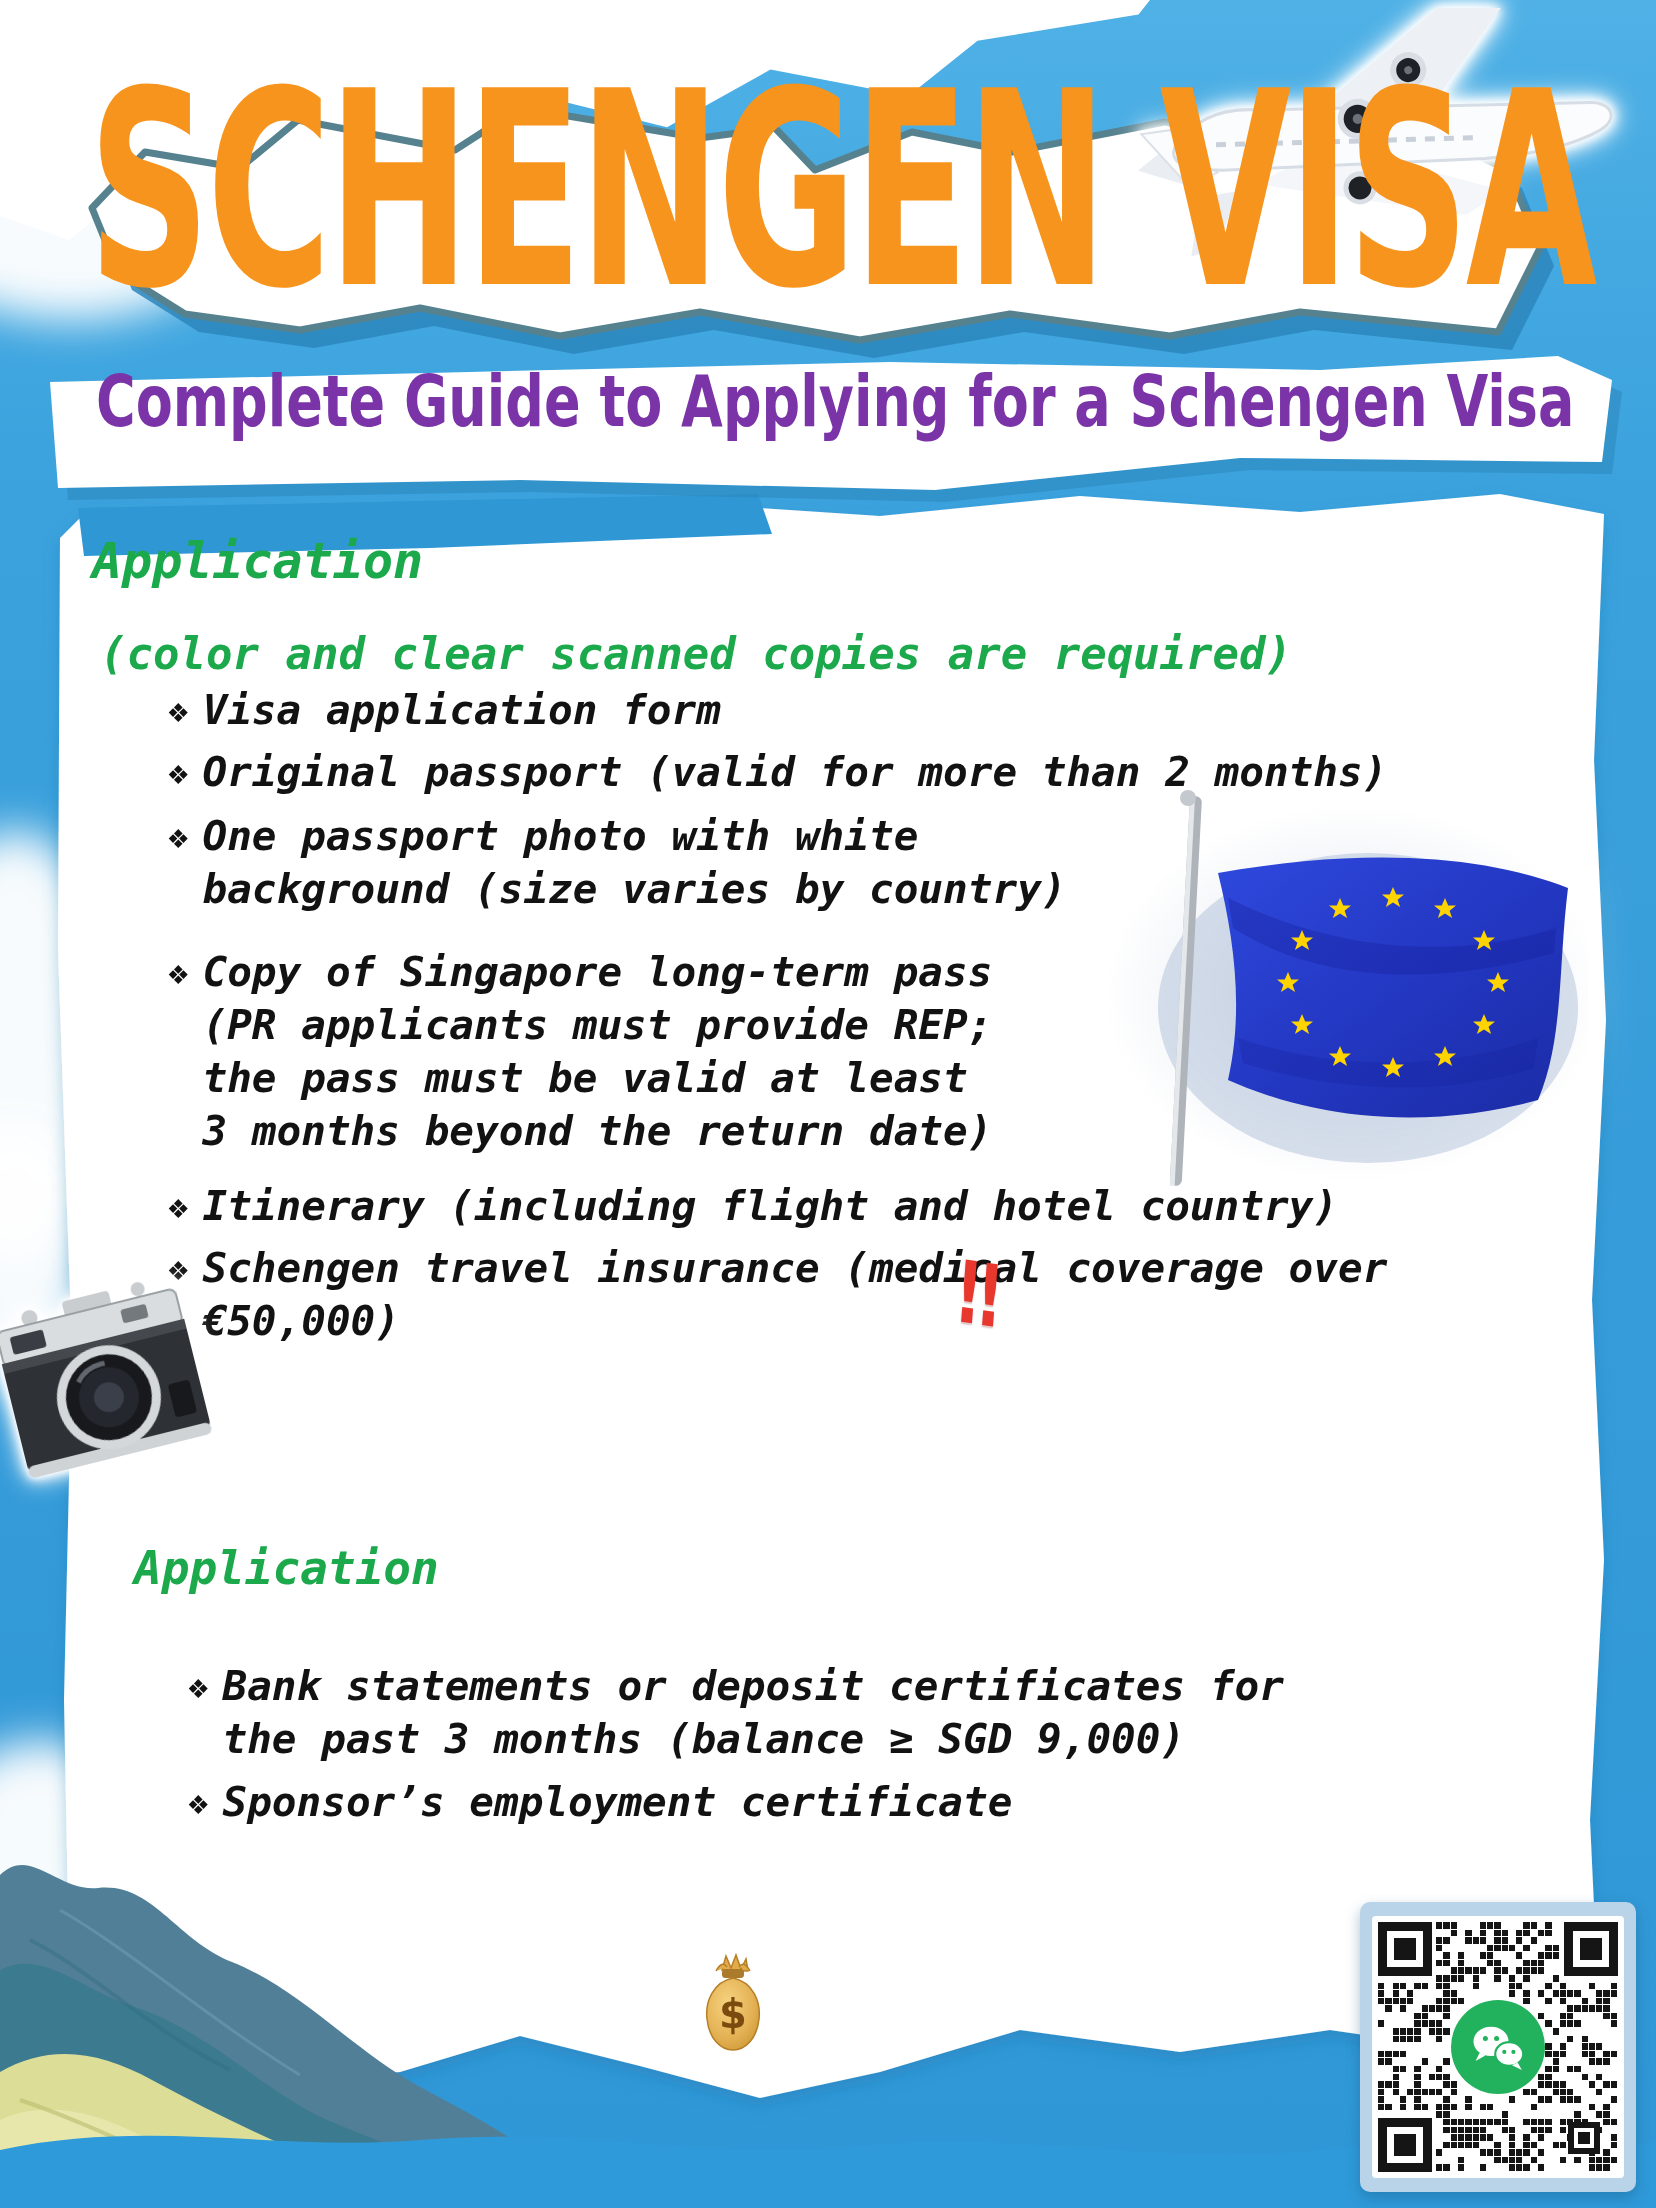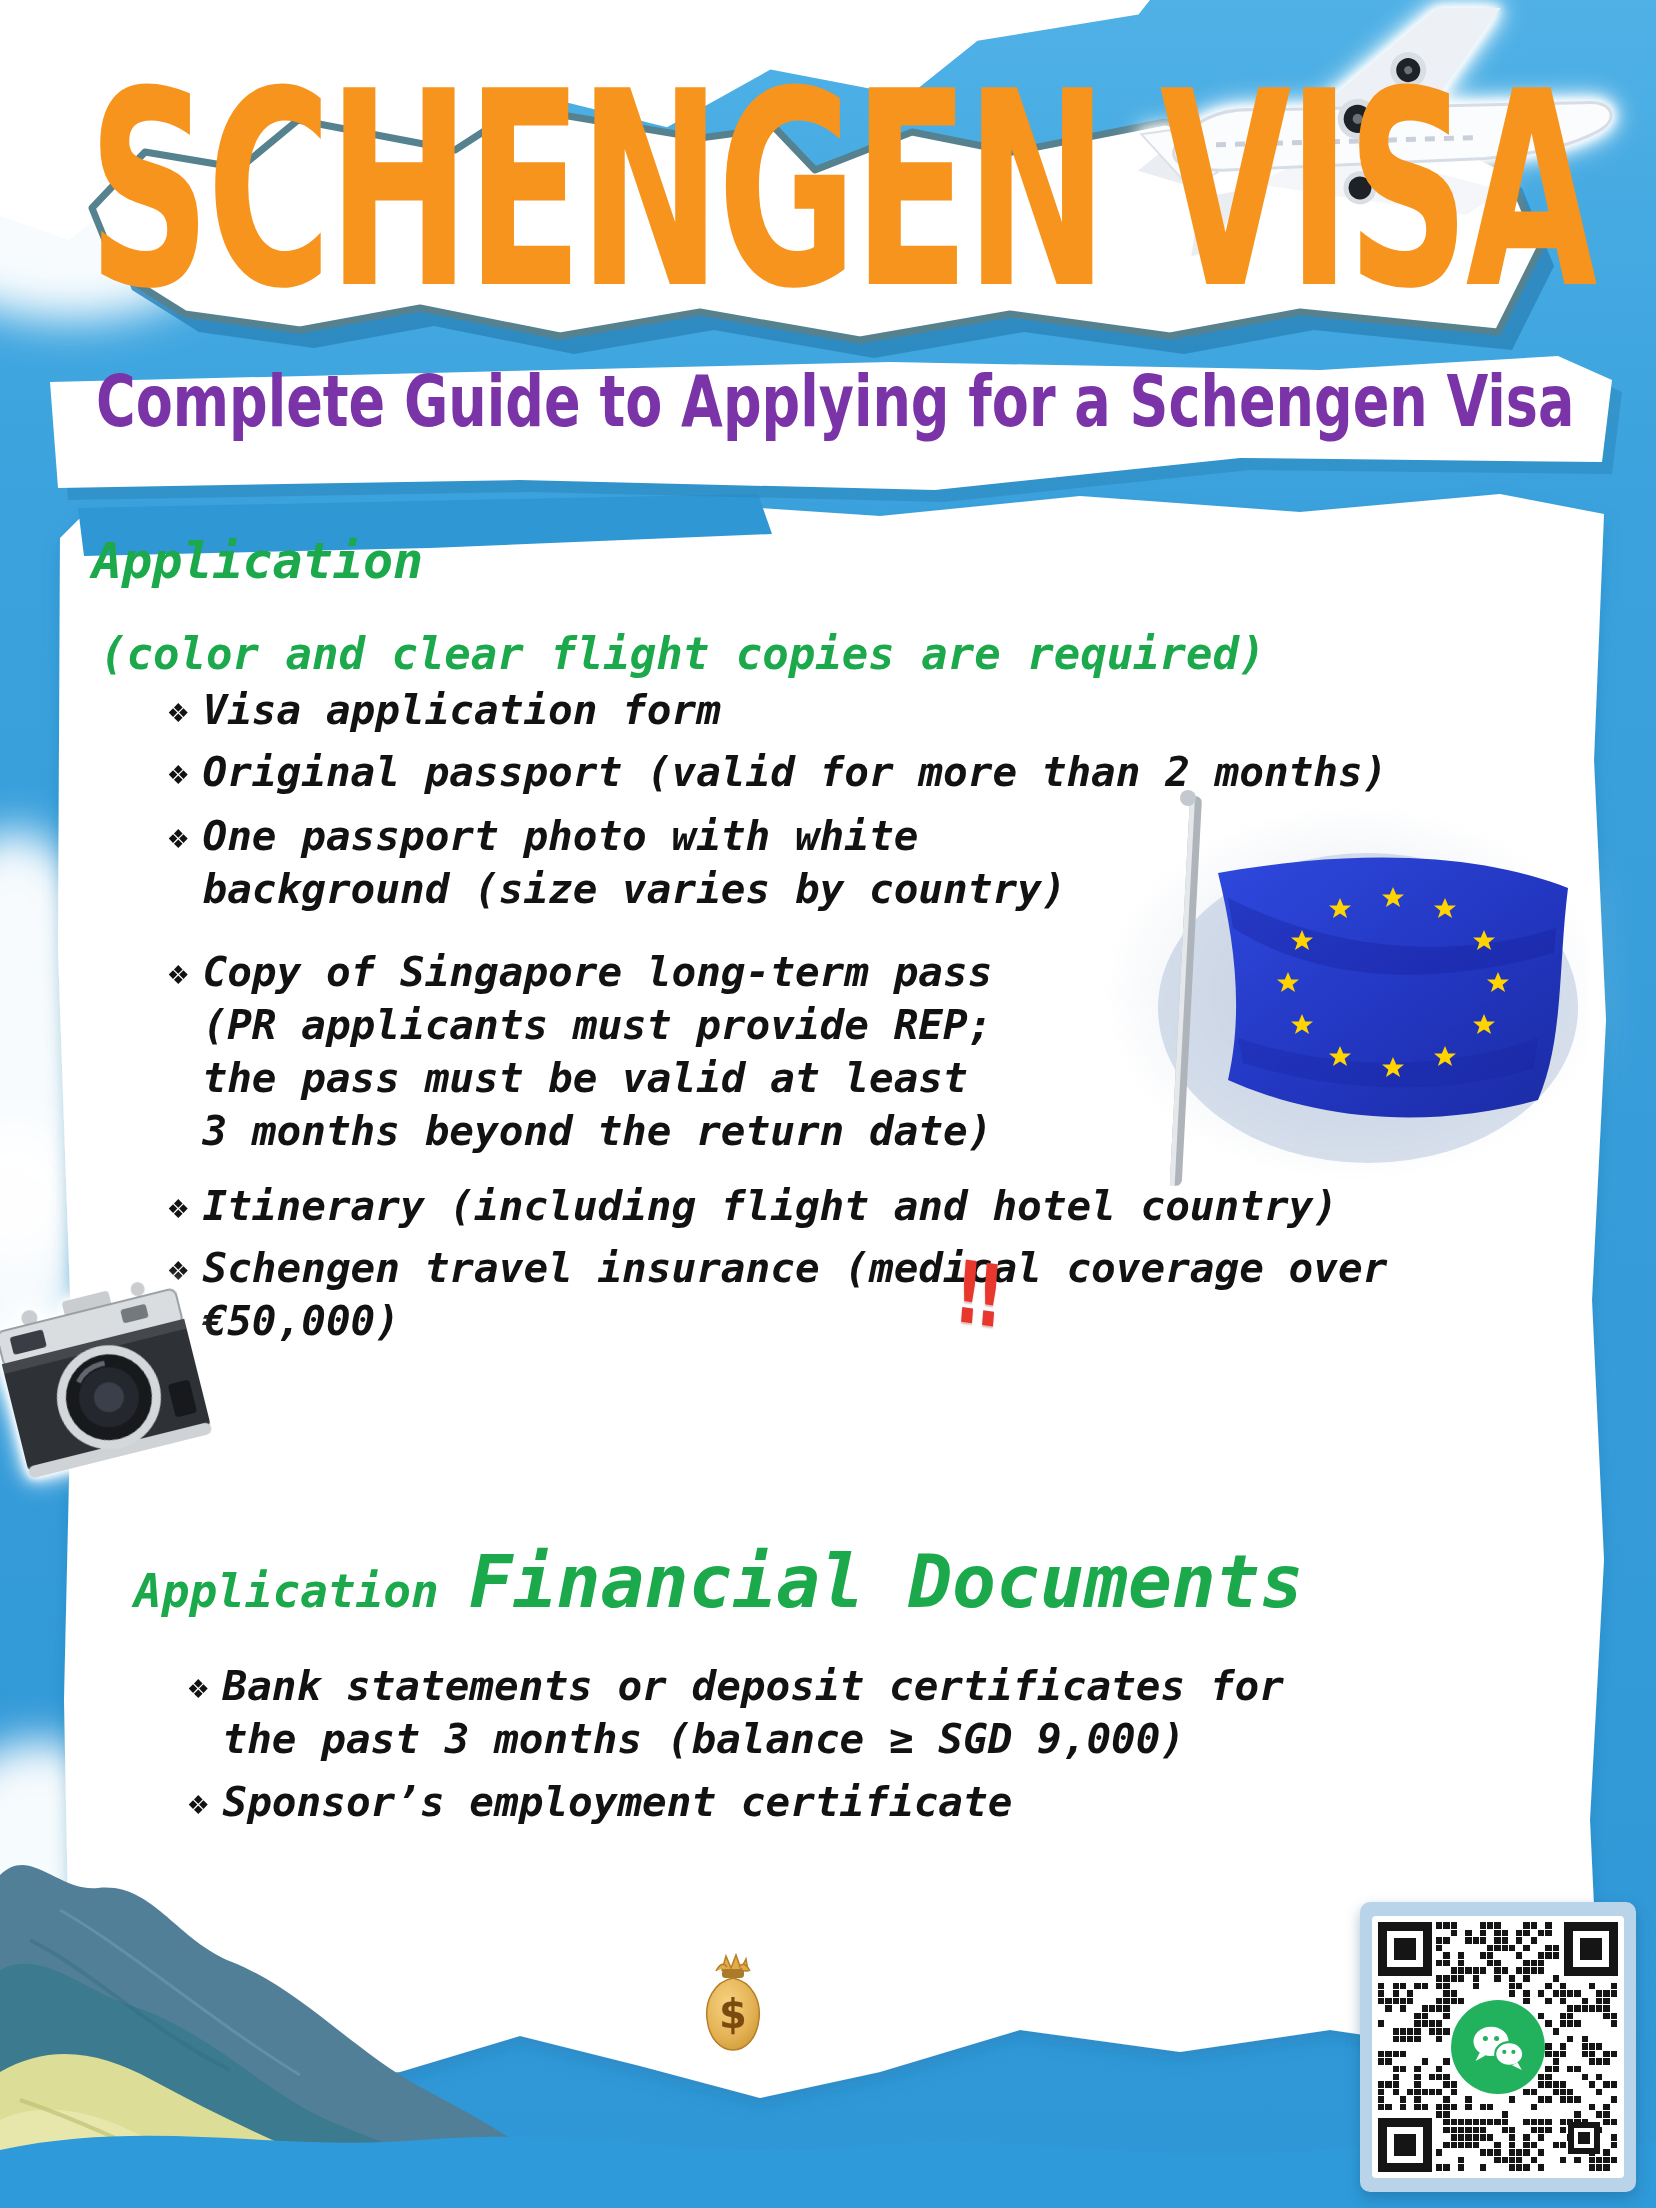--- a/index.html
+++ b/index.html
@@ -122,21 +122,21 @@
       </g>
     </svg>
   </div>
 
   <div class="abs title">SCHENGEN VISA</div>
   <div class="abs subtitle">Complete Guide to Applying for a Schengen Visa</div>
 
   <div class="abs h-row h1">
     <span class="h-prefix">Application</span>
   </div>
-  <div class="abs note">(color and clear flight copies are required)</div>
+  <div class="abs note">(color and clear scanned copies are required)</div>
 
   <div class="item" style="top:684px">
     <span class="bullet">❖</span>
     <span class="item-text">Visa application form</span>
   </div>
   <div class="item" style="top:746px">
     <span class="bullet">❖</span>
     <span class="item-text">Original passport (valid for more than 2 months)</span>
   </div>
   <div class="item" style="top:810px">
@@ -158,21 +158,20 @@
   <div class="item" style="top:1242px">
     <span class="bullet">❖</span>
     <span class="item-text">Schengen travel insurance (medical coverage over
 €50,000)</span>
   </div>
 
   <div class="abs alert">!!</div>
 
   <div class="abs h-row h2">
     <span class="h-prefix">Application</span>
-    <span class="h-big">Financial Documents</span>
   </div>
   <div class="fin">
     <div class="item" style="top:1660px">
       <span class="bullet">❖</span>
       <span class="item-text">Bank statements or deposit certificates for
 the past 3 months (balance ≥ SGD 9,000)</span>
     </div>
     <div class="item" style="top:1776px">
       <span class="bullet">❖</span>
       <span class="item-text">Sponsor’s employment certificate</span>

